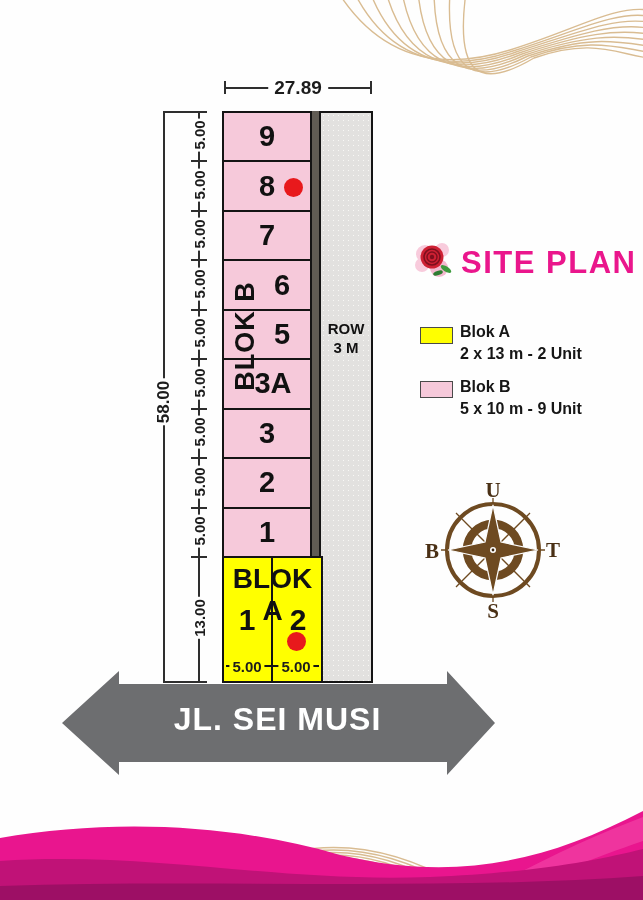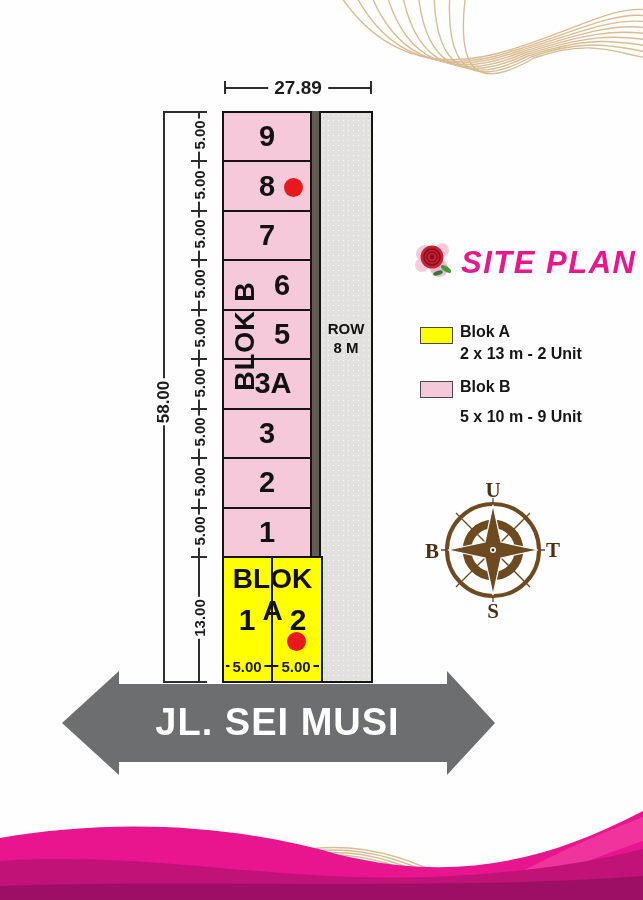--- a/index.html
+++ b/index.html
@@ -31,26 +31,26 @@
   .dot{width:19px;height:19px;border-radius:50%;background:#E8191C;}
   
   .dim{background:#2e2e2e;}
   .dim-label{font-weight:700;color:#1c1c1c;background:#fefefe;}
   .dim-label.h{font-size:19px;padding:0 6px;transform:translate(-50%,-50%);}
   .dim-label.v{font-size:15px;padding:0 2px;transform:translate(-50%,-50%) rotate(-90deg);white-space:nowrap;}
   .dim-label.v58{font-size:17px;}
   .ydim-label{font-size:15px;font-weight:700;color:#1c1c1c;background:#FFFF00;padding:0 3px;
     transform:translate(-50%,-50%);white-space:nowrap;}
   
-  .brand-title{left:461px;top:245px;font-size:31px;font-weight:700;letter-spacing:1.5px;color:#EA168C;white-space:nowrap;font-style:italic;}
+  .brand-title{left:461px;top:245px;font-size:31px;font-weight:700;letter-spacing:1.5px;color:#EA168C;white-space:nowrap;}
   .legend-swatch{width:33px;height:17px;border:1.5px solid #4a4a4a;box-sizing:border-box;}
   .legend-name{font-size:16px;font-weight:700;color:#161616;}
   .legend-size{font-size:16px;font-weight:700;color:#161616;}
   
-  .street-label{left:70px;top:701px;width:415px;text-align:center;font-size:38px;font-weight:700;
+  .street-label{left:70px;top:701px;width:415px;text-align:center;font-size:32px;font-weight:700;
     color:#ffffff;letter-spacing:1px;white-space:nowrap;}
   .compass-letter{font-family:"Liberation Serif",serif;font-weight:700;font-size:21px;fill:#4A3015;}
 </style>
 </head>
 <body>
 
 <svg class="abs" style="left:330px;top:0;width:313px;height:100px;" viewBox="0 0 313 100" fill="none">
   <g stroke="#D9BC92" stroke-width="1.4">
     <path d="M8,-8 C45,50 100,75 180,50 C245,30 285,5 318,10"></path>
     <path d="M24,-8 C55,53 106,77 183,51 C247,31 285,11 318,16"></path>
@@ -97,21 +97,21 @@
   <div class="abs dim-label v" style="left:199px;top:432px;">5.00</div>
   <div class="abs dim-label v" style="left:199px;top:482px;">5.00</div>
   <div class="abs dim-label v" style="left:199px;top:531px;">5.00</div>
   <div class="abs dim-label v" style="left:199px;top:618px;">13.00</div>
 
   <div class="abs road-strip"></div>
 
   <div class="abs road"></div>
   <div class="abs road-label">
     <div>ROW</div>
-    <div>8 M</div>
+    <div>3 M</div>
   </div>
 
   <div class="abs blokb-col">
     <div class="lot-b">9</div>
     <div class="lot-b">8</div>
     <div class="lot-b">7</div>
     <div class="lot-b">6</div>
     <div class="lot-b">5</div>
     <div class="lot-b">3A</div>
     <div class="lot-b">3</div>
@@ -151,21 +151,21 @@
 
   <div class="abs legend-swatch" style="left:20px;top:97px;background:#FFFF00;"></div>
   <div class="abs" style="left:60px;top:93px;">
     <div class="legend-name">Blok A</div>
     <div class="legend-size" style="margin-top:4px;">2 x 13 m - 2 Unit</div>
   </div>
 
   <div class="abs legend-swatch" style="left:20px;top:151px;background:#F6C9DA;"></div>
   <div class="abs" style="left:60px;top:148px;">
     <div class="legend-name">Blok B</div>
-    <div class="legend-size" style="margin-top:12px;">5 x 10 m - 9 Unit</div>
+    <div class="legend-size" style="margin-top:4px;">5 x 10 m - 9 Unit</div>
   </div>
 
   <svg class="abs" style="left:20px;top:247px;width:146px;height:146px;" viewBox="-73 -73 146 146">
     <g stroke="#6E4A21" stroke-width="1.3">
       <line x1="-52" y1="0" x2="52" y2="0"></line>
       <line x1="0" y1="-52" x2="0" y2="52"></line>
       <line x1="-37" y1="-37" x2="37" y2="37"></line>
       <line x1="-37" y1="37" x2="37" y2="-37"></line>
     </g>
     <circle r="46" fill="none" stroke="#6E4A21" stroke-width="4"></circle>

